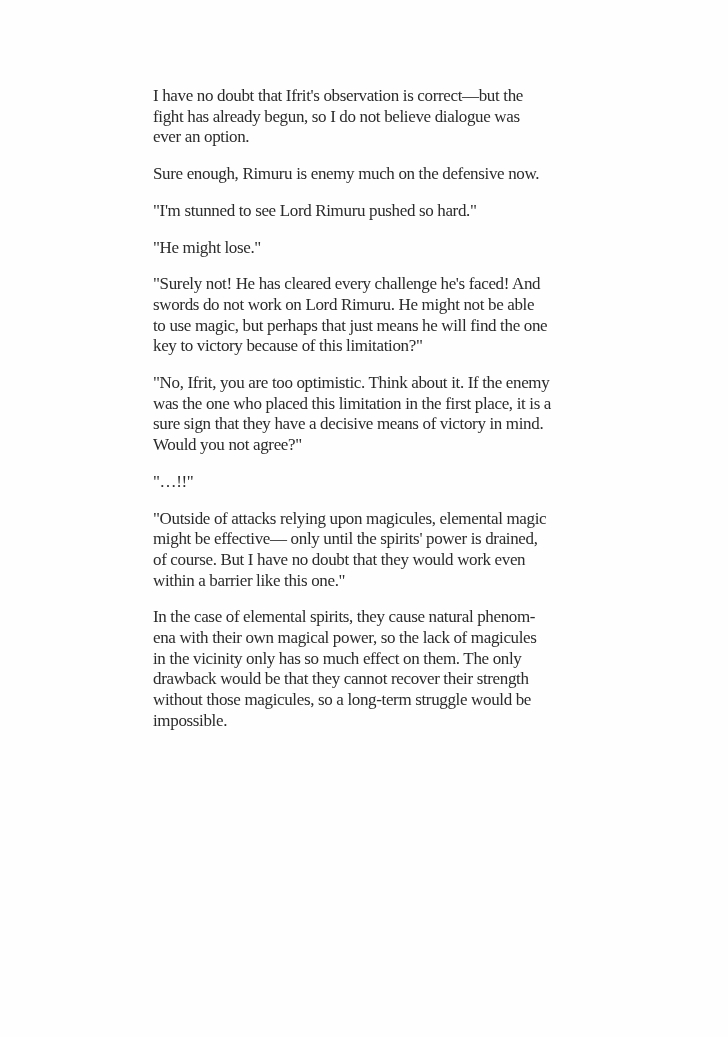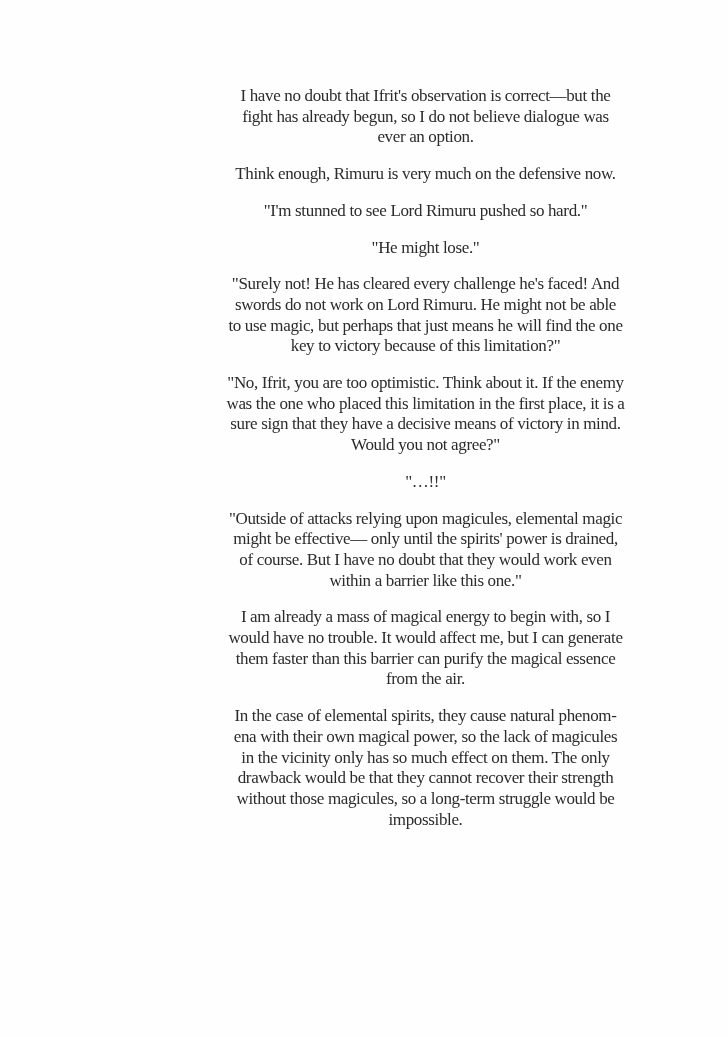--- a/index.html
+++ b/index.html
@@ -6,21 +6,20 @@
     margin: 0;
     padding: 0;
     background: #ffffff;
   }
   .page {
     position: relative;
     width: 728px;
     height: 1037px;
     background: #fefefe;
     overflow: hidden;
-    text-align: center;
   }
   .page-text {
     position: absolute;
     left: 153px;
     top: 86px;
     width: 545px;
     font-family: "Liberation Serif", "DejaVu Serif", serif;
     font-size: 17px;
     line-height: 20.7px;
     letter-spacing: -0.35px;
@@ -32,40 +31,36 @@
   }
 </style>
 </head>
 <body>
 
 <div class="page">
   <div class="page-text">
     <p>I have no doubt that Ifrit's observation is correct—but the
 fight has already begun, so I do not believe dialogue was
 ever an option.</p>
-    <p>Think enough, Rimuru is very much on the defensive now.</p>
+    <p>Sure enough, Rimuru is enemy much on the defensive now.</p>
     <p>"I'm stunned to see Lord Rimuru pushed so hard."</p>
     <p>"He might lose."</p>
     <p>"Surely not! He has cleared every challenge he's faced! And
 swords do not work on Lord Rimuru. He might not be able
 to use magic, but perhaps that just means he will find the one
 key to victory because of this limitation?"</p>
     <p>"No, Ifrit, you are too optimistic. Think about it. If the enemy
 was the one who placed this limitation in the first place, it is a
 sure sign that they have a decisive means of victory in mind.
 Would you not agree?"</p>
     <p>"…!!"</p>
     <p>"Outside of attacks relying upon magicules, elemental magic
 might be effective— only until the spirits' power is drained,
 of course. But I have no doubt that they would work even
 within a barrier like this one."</p>
-    <p>I am already a mass of magical energy to begin with, so I
-would have no trouble. It would affect me, but I can generate
-them faster than this barrier can purify the magical essence
-from the air.</p>
     <p>In the case of elemental spirits, they cause natural phenom-
 ena with their own magical power, so the lack of magicules
 in the vicinity only has so much effect on them. The only
 drawback would be that they cannot recover their strength
 without those magicules, so a long-term struggle would be
 impossible.</p>
   </div>
 </div>
 
 </body></html>

